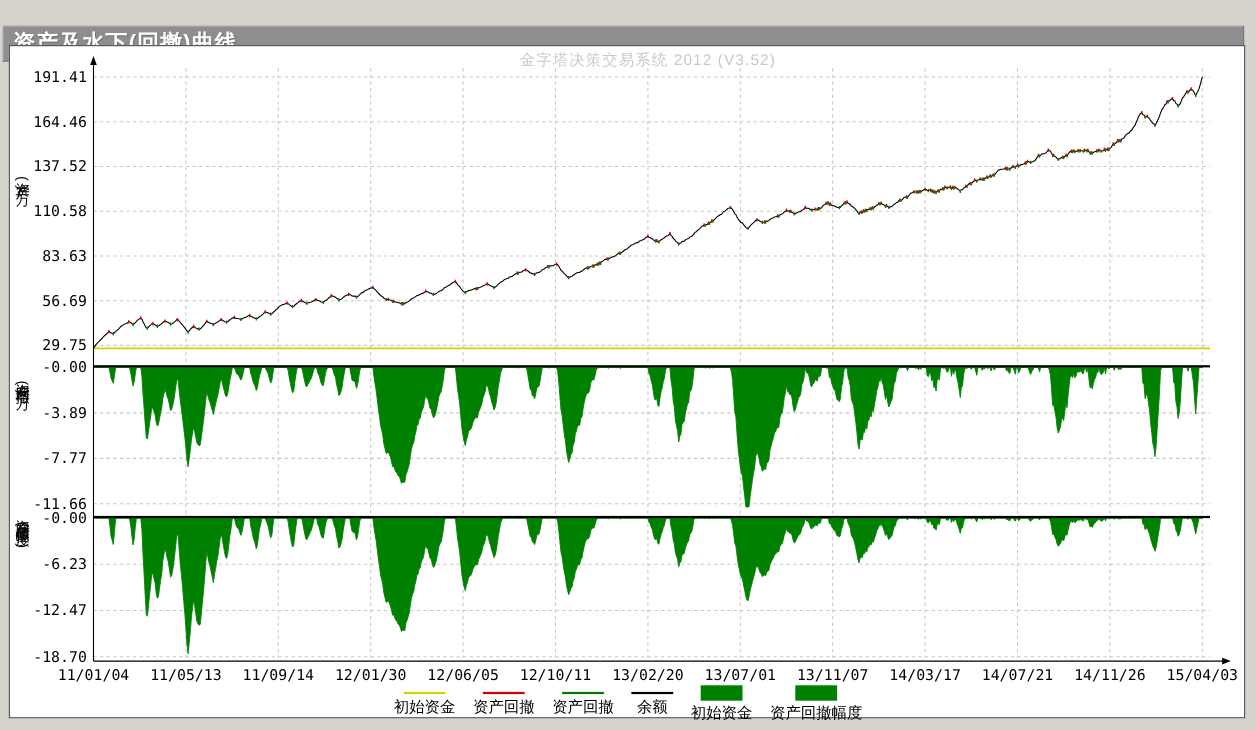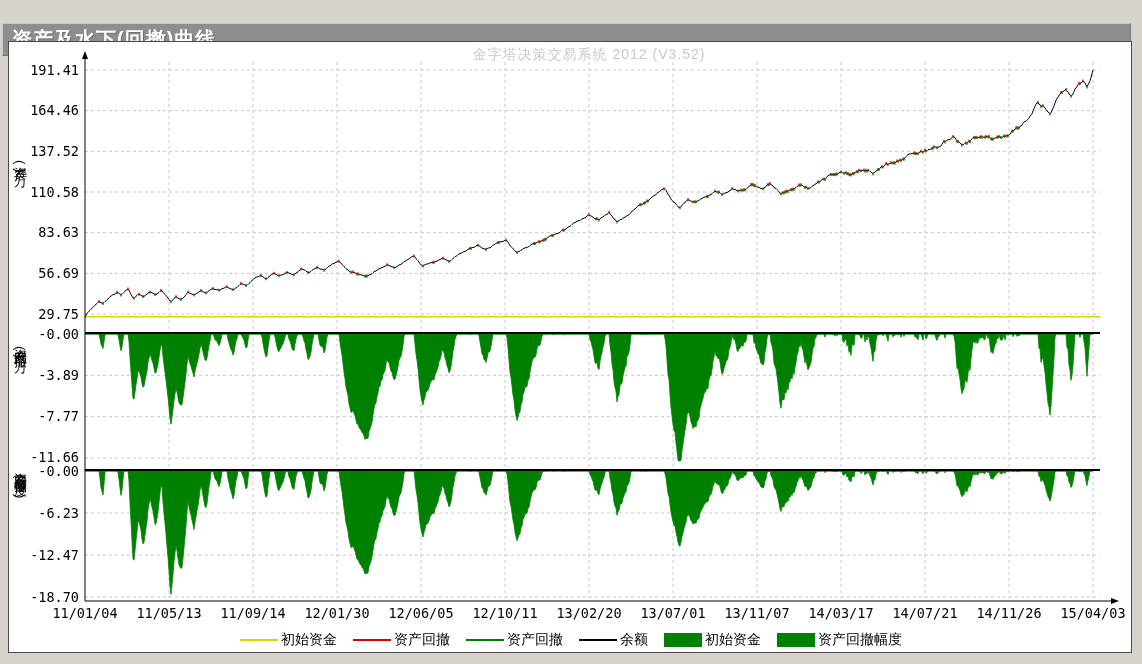--- a/index.html
+++ b/index.html
@@ -32,21 +32,21 @@
     position:absolute;z-index:3;color:#000;font-size:13px;
     writing-mode:vertical-rl;letter-spacing:2px;line-height:17px;
   }
   #ycap1{left:12px;top:156px;}
   #ycap2{left:12px;top:338px;}
   #ycap3{left:12px;top:462px;}
   #legend{
     position:absolute;left:0;right:0;top:629px;height:22px;z-index:3;
     display:flex;justify-content:center;align-items:center;gap:16px;
   }
-  .leg-item{display:flex;align-items:center;gap:3px;}
+  .leg-item{display:flex;align-items:center;gap:3px;flex-direction:column;}
   .leg-line{display:inline-block;width:38px;height:2px;}
   .leg-box{display:inline-block;width:38px;height:14px;}
   .leg-label{font-size:14px;color:#000;}
 </style>
 </head>
 <body>
 
 <div id="titlebar">
   <span>资产及水下(回撤)曲线</span>
 </div>

